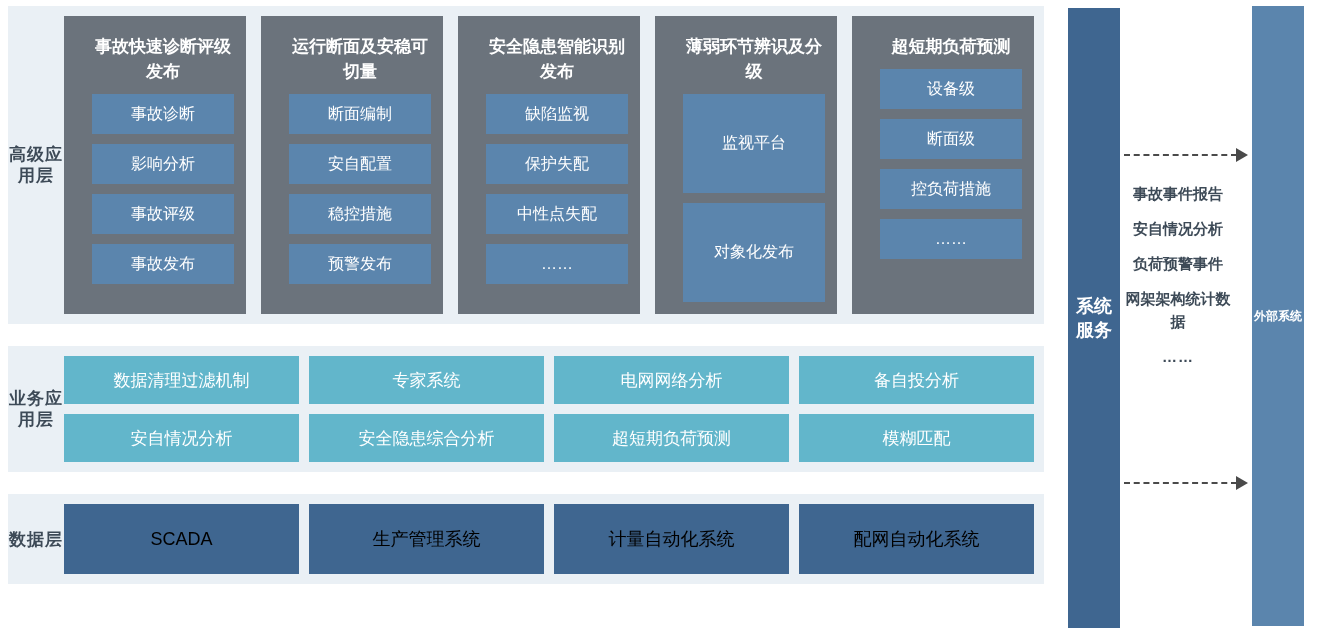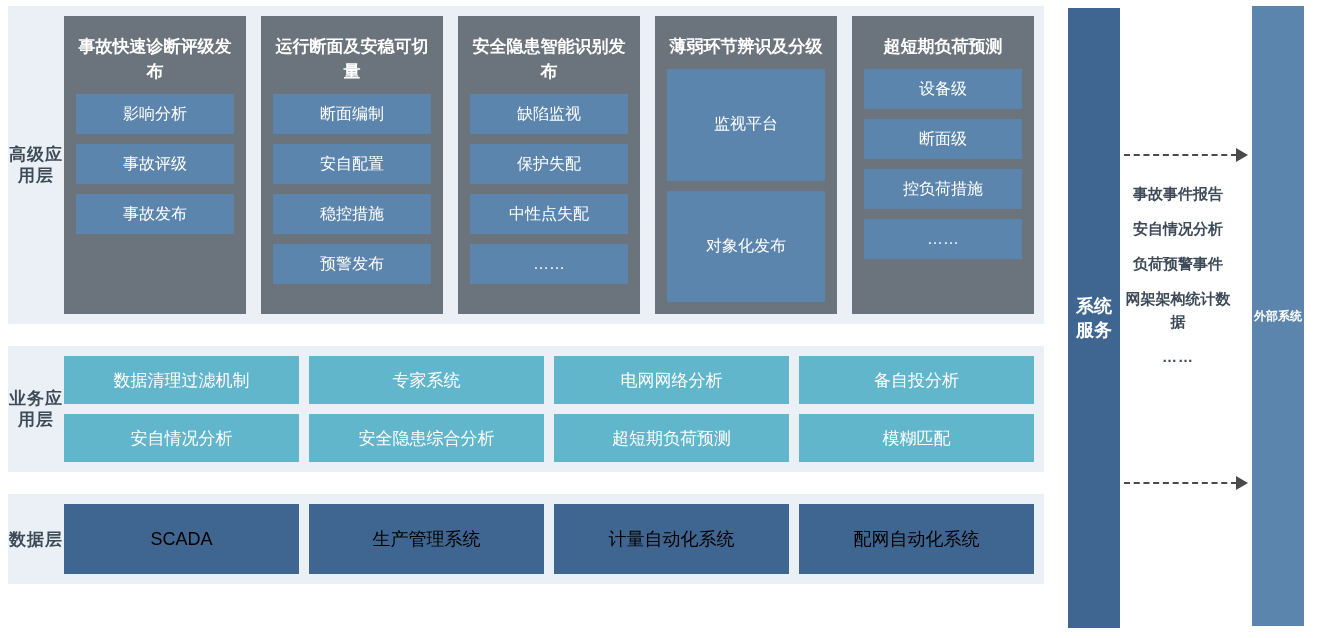--- a/index.html
+++ b/index.html
@@ -56,21 +56,21 @@
   }
 
   
   .band-top { height: 318px; padding: 10px 10px 10px 0; }
   .band-top .band-body { gap: 15px; }
 
   .app-col {
     flex: 1 1 0;
     background: #6b737c;
     box-sizing: border-box;
-    padding: 10px 12px 12px 12px;
+    padding: 10px 12px 12px 28px;
     display: flex;
     flex-direction: column;
   }
   .app-col-title {
     color: #ffffff;
     font-weight: bold;
     font-size: 17px;
     line-height: 25px;
     text-align: center;
     padding: 8px 0 10px 0;
@@ -219,20 +219,21 @@
 
     <div class="band band-top">
       <div class="band-label">
         <span>高级应用层</span>
       </div>
       <div class="band-body">
 
         <div class="app-col">
           <div class="app-col-title">事故快速诊断评级发布</div>
           <div class="app-items">
+            <div class="app-item">事故诊断</div>
             <div class="app-item">影响分析</div>
             <div class="app-item">事故评级</div>
             <div class="app-item">事故发布</div>
           </div>
         </div>
 
         <div class="app-col">
           <div class="app-col-title">运行断面及安稳可切量</div>
           <div class="app-items">
             <div class="app-item">断面编制</div>

